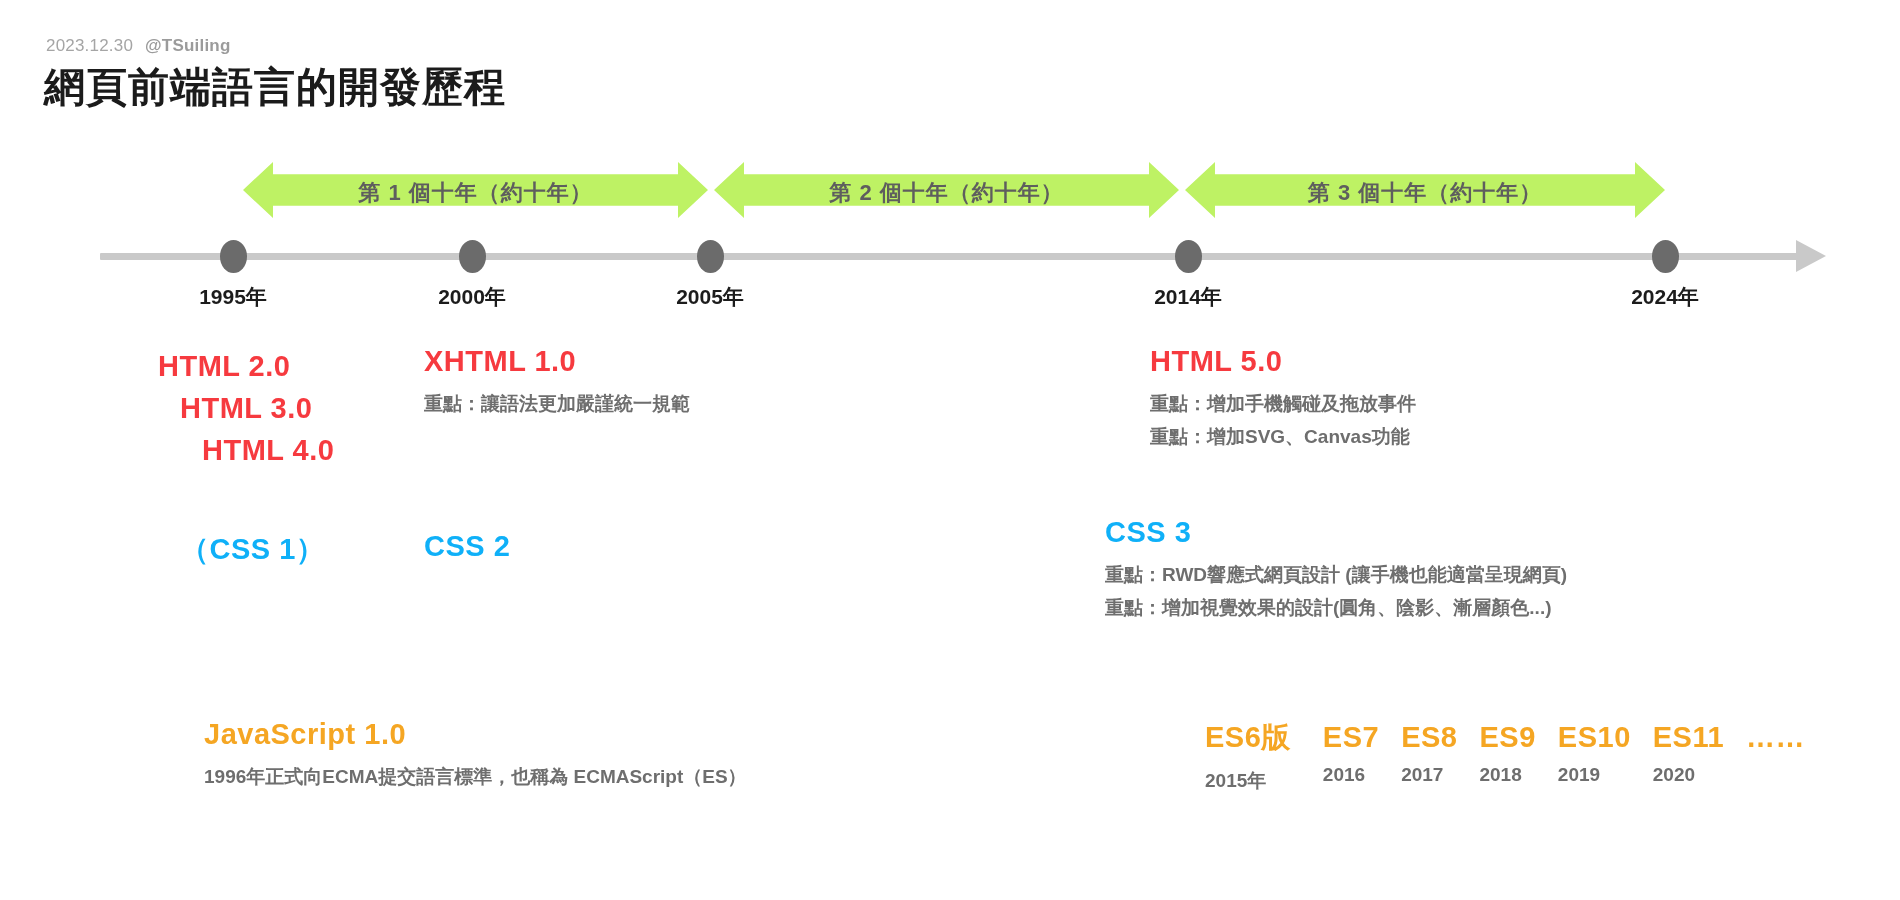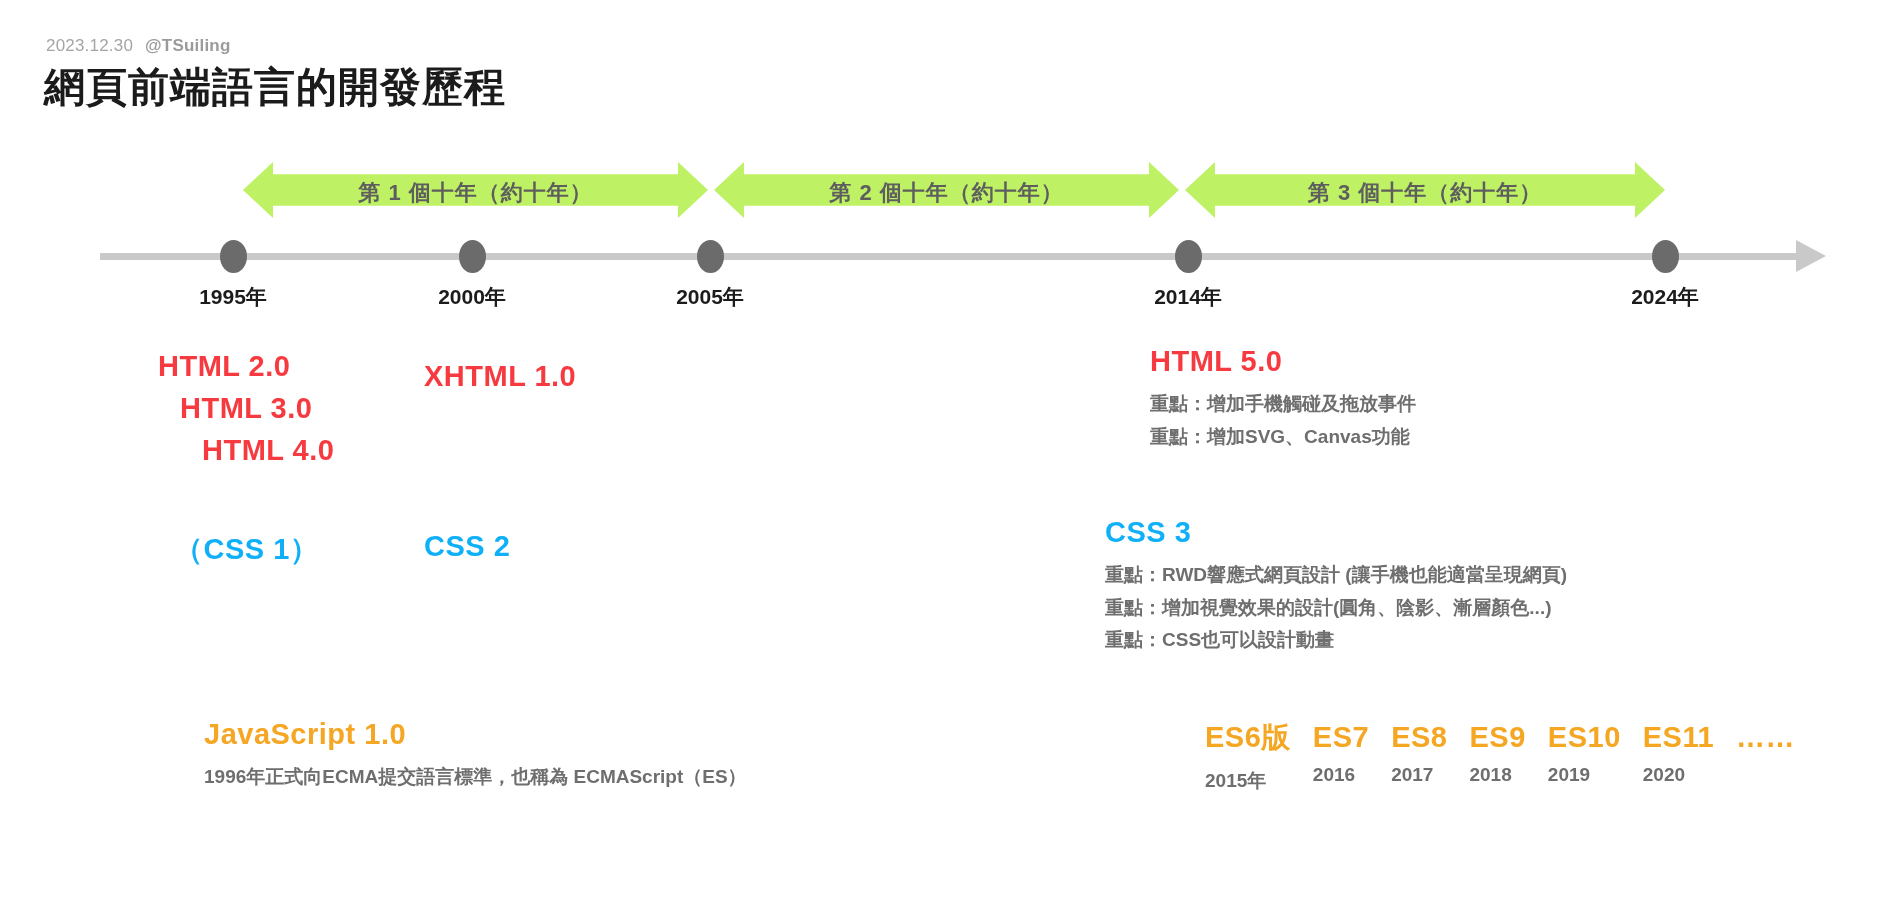--- a/index.html
+++ b/index.html
@@ -131,52 +131,52 @@
       <div class="node" style="left: 1652px;"></div>
       <div class="node-label" style="left: 1665px;">2024年</div>
     </div>
 
   <div class="block" style="left:158px; top:345px;">
     <span class="stagger i1">HTML 2.0</span>
     <span class="stagger i2">HTML 3.0</span>
     <span class="stagger i3">HTML 4.0</span>
   </div>
 
-  <div class="block" style="left:424px; top:360px;">
+  <div class="block" style="left:424px; top:345px;">
     <div class="head red">XHTML 1.0</div>
+    <div class="desc">重點：讓語法更加嚴謹統一規範</div>
   </div>
 
   <div class="block" style="left:1150px; top:345px;">
     <div class="head red">HTML 5.0</div>
     <div class="desc">重點：增加手機觸碰及拖放事件</div>
     <div class="desc">重點：增加SVG、Canvas功能</div>
   </div>
 
-  <div class="block" style="left:174px; top:530px;">
+  <div class="block" style="left:180px; top:530px;">
     <div class="head blue">（CSS 1）</div>
   </div>
   <div class="block" style="left:424px; top:530px;">
     <div class="head blue">CSS 2</div>
   </div>
 
   <div class="block" style="left:1105px; top:516px;">
     <div class="head blue">CSS 3</div>
     <div class="desc">重點：RWD響應式網頁設計 (讓手機也能適當呈現網頁)</div>
     <div class="desc">重點：增加視覺效果的設計(圓角、陰影、漸層顏色...)</div>
-    <div class="desc">重點：CSS也可以設計動畫</div>
   </div>
 
   <div class="block" style="left:204px; top:718px;">
     <div class="head gold">JavaScript 1.0</div>
     <div class="desc">1996年正式向ECMA提交語言標準，也稱為 ECMAScript（ES）</div>
   </div>
 
   <div class="block" style="left:1205px; top:718px;">
     <div class="es-row" id="es-row">
-        <div class="es-item" style="margin-right: 22px;">
+        <div class="es-item" style="margin-right: 32px;">
           <div class="es-name">ES6版</div>
           <div class="es-year">2015年</div>
         </div>
         <div class="es-item" style="margin-right: 22px;">
           <div class="es-name">ES7</div>
           <div class="es-year">2016</div>
         </div>
         <div class="es-item" style="margin-right: 22px;">
           <div class="es-name">ES8</div>
           <div class="es-year">2017</div>

